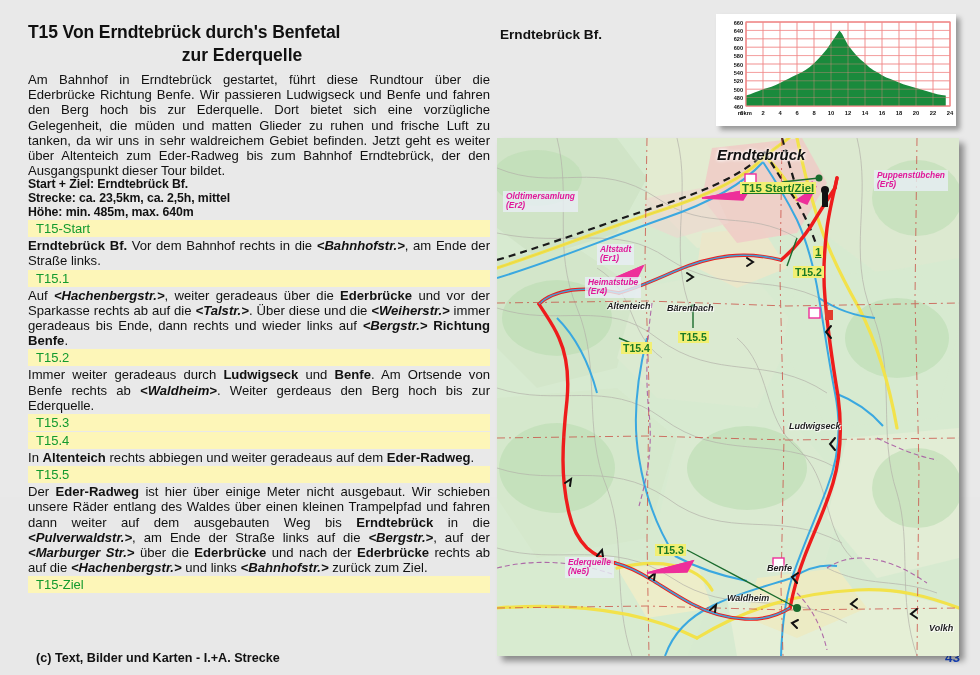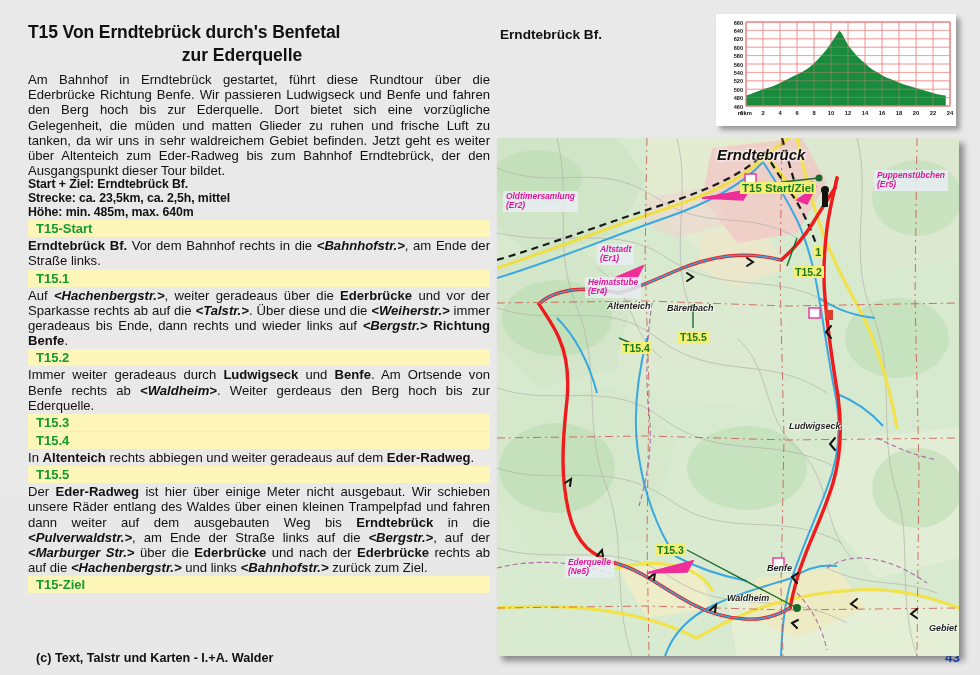--- a/index.html
+++ b/index.html
@@ -31,21 +31,21 @@
     hyphens: manual;
   }
   .meta { margin-top: 0px; }
   .meta div {
     font-size: 12.3px; font-weight: bold; line-height: 13.6px;
     letter-spacing: -0.1px;
   }
   .wp-head {
     background: #fdf6b8;
     color: #129a2e;
-    font-weight: bold;
+    font-weight: normal;
     font-size: 13px;
     line-height: 15px;
     padding: 1px 16px 1px 8px;
     margin-top: 1px;
   }
   .wp-body {
     font-size: 13.1px; line-height: 15.2px;
     text-align: justify;
     margin-top: 1px;
   }
@@ -108,21 +108,21 @@
     color: #e0189a; font-weight: bold; font-style: italic;
     font-size: 8.4px; line-height: 9.4px;
     background: rgba(232,238,244,0.82);
     padding: 1px 3px;
   }
   .lbl-wp {
     background: #f2ef73; color: #1a7a24; font-weight: bold;
     font-size: 10.5px; padding: 0 2px;
     border: 0;
   }
-  .lbl-wp.big { font-size: 11.5px; }
+  .lbl-wp.big { font-size: 11.5px; text-decoration: underline; }
 </style>
 </head>
 <body>
 
 <div class="page">
 
   <div class="textcol">
     <div class="title-line1">T15  Von Erndtebrück durch's Benfetal</div>
     <div class="title-line2">zur Ederquelle</div>
     <div class="intro">Am Bahnhof in Erndtebrück gestartet, führt diese Rundtour über die Ederbrücke Richtung Benfe. Wir passieren Ludwigseck und Benfe und fahren den Berg hoch bis zur Ederquelle. Dort bietet sich eine vorzügliche Gelegenheit, die müden und matten Glieder zu ruhen und frische Luft zu tanken, da wir uns in sehr waldreichem Gebiet befinden. Jetzt geht es weiter über Altenteich zum Eder-Radweg bis zum Bahnhof Erndtebrück, der den Ausgangspunkt dieser Tour bildet.</div>
@@ -140,21 +140,21 @@
         <div class="wp-body">Immer weiter geradeaus durch <b>Ludwigseck</b> und <b>Benfe</b>. Am Ortsende von Benfe rechts ab <i class="st">&lt;Waldheim&gt;</i>. Weiter gerdeaus den Berg hoch bis zur Ederquelle.</div>
         <div class="wp-head">T15.3</div>
         <div class="wp-head">T15.4</div>
         <div class="wp-body">In <b>Altenteich</b> rechts abbiegen und weiter geradeaus auf dem <b>Eder-Radweg</b>.</div>
         <div class="wp-head">T15.5</div>
         <div class="wp-body">Der <b>Eder-Radweg</b> ist hier über einige Meter nicht ausgebaut. Wir schieben unsere Räder entlang des Waldes über einen kleinen Trampelpfad und fahren dann weiter auf dem ausgebauten Weg bis <b>Erndtebrück</b> in die <i class="st">&lt;Pulverwaldstr.&gt;</i>, am Ende der Straße links auf die <i class="st">&lt;Bergstr.&gt;</i>, auf der <i class="st">&lt;Marburger Str.&gt;</i> über die <b>Ederbrücke</b> und nach der <b>Ederbrücke</b> rechts ab auf die <i class="st">&lt;Hachenbergstr.&gt;</i> und links <i class="st">&lt;Bahnhofstr.&gt;</i> zurück zum Ziel.</div>
         <div class="wp-head">T15-Ziel</div>
       </div>
   </div>
 
-  <div class="copyright">(c) Text, Talstr und Karten - I.+A. Walder</div>
+  <div class="copyright">(c) Text, Bilder und Karten - I.+A. Strecke</div>
   <div class="bf-heading">Erndtebrück Bf.</div>
   <div class="pageno">43</div>
 
   <div class="profile-wrap">
     <div class="profile-inner">
       <svg class="profile-svg" id="profile-svg" width="240" height="112" viewBox="0 0 240 112">
           <rect x="0" y="0" width="240" height="112" fill="#ffffff"></rect>
           <rect x="30" y="8" width="204" height="84" fill="#ffffff" stroke="#f08a8a" stroke-width="0.8"></rect>
           <line x1="30" y1="92" x2="234" y2="92" stroke="#f08a8a" stroke-width="0.7"></line>
           <text x="27" y="94.6" text-anchor="end" font-size="5.6" font-family="&quot;Liberation Sans&quot;, sans-serif" font-weight="bold" fill="#111">460</text>
@@ -425,21 +425,21 @@
         <circle cx="328" cy="52" r="4" fill="#111"></circle>
       </g>
     </svg>
     <div id="map-labels">
         <div class="map-label lbl-town" style="left: 220px; top: 8px;">Erndtebrück</div>
         <div class="map-label lbl-place" style="left: 170px; top: 165px;">Bärenbach</div>
         <div class="map-label lbl-place" style="left: 110px; top: 163px;">Altenteich</div>
         <div class="map-label lbl-place" style="left: 292px; top: 283px;">Ludwigseck</div>
         <div class="map-label lbl-place" style="left: 270px; top: 425px;">Benfe</div>
         <div class="map-label lbl-place" style="left: 230px; top: 455px;">Waldheim</div>
-        <div class="map-label lbl-place" style="left: 432px; top: 485px;">Gebiet</div>
+        <div class="map-label lbl-place" style="left: 432px; top: 485px;">Volkh</div>
         <div class="map-label lbl-poi" style="left: 6px; top: 53px;">Oldtimersamlung<br>(Er2)</div>
         <div class="map-label lbl-poi" style="left: 100px; top: 106px;">Altstadt<br>(Er1)</div>
         <div class="map-label lbl-poi" style="left: 377px; top: 32px;">Puppenstübchen<br>(Er5)</div>
         <div class="map-label lbl-poi" style="left: 88px; top: 139px;">Heimatstube<br>(Er4)</div>
         <div class="map-label lbl-poi" style="left: 68px; top: 419px;">Ederquelle<br>(Ne5)</div>
         <div class="map-label lbl-wp big" style="left: 243px; top: 44px;">T15 Start/Ziel</div>
         <div class="map-label lbl-wp big" style="left: 316px; top: 108px;">1</div>
         <div class="map-label lbl-wp" style="left: 124px; top: 204px;">T15.4</div>
         <div class="map-label lbl-wp" style="left: 181px; top: 193px;">T15.5</div>
         <div class="map-label lbl-wp" style="left: 158px; top: 406px;">T15.3</div>

